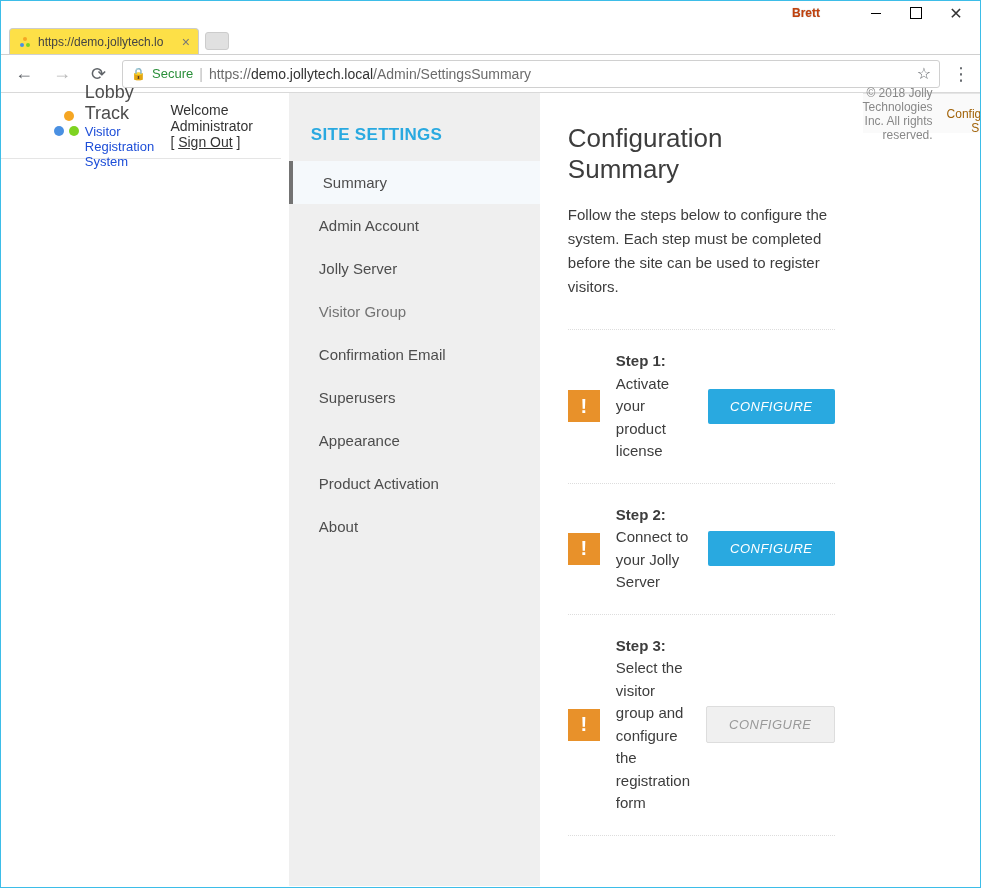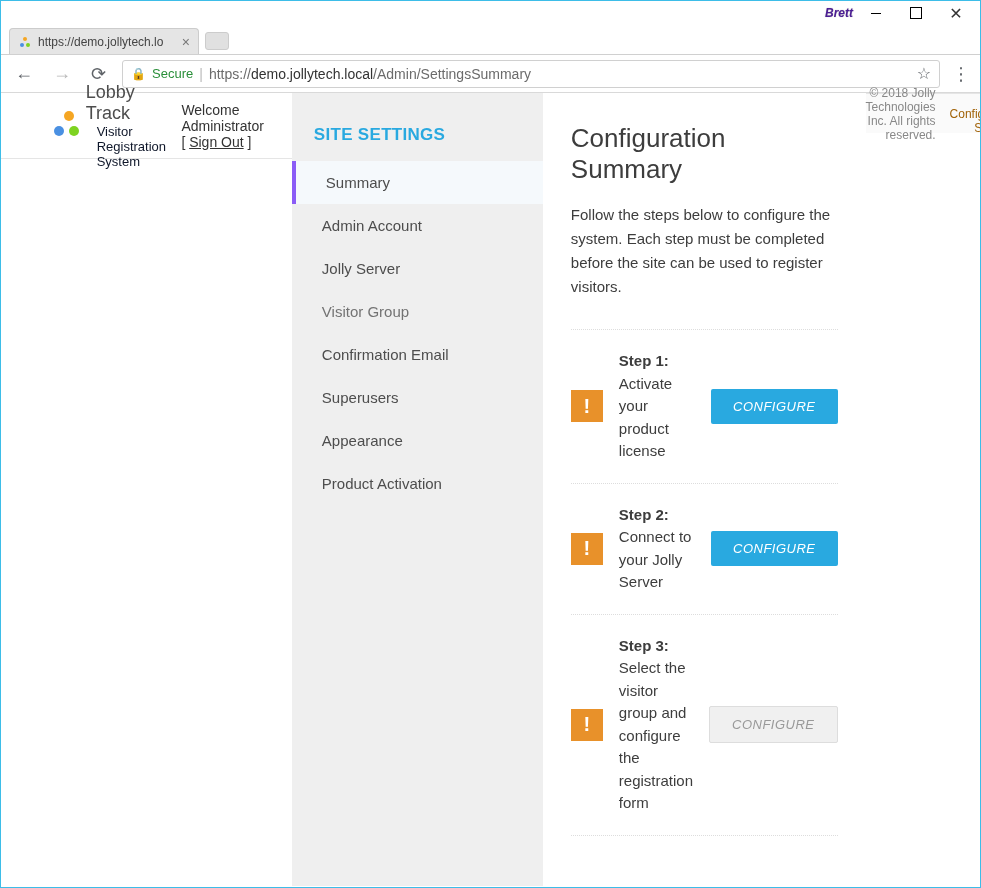--- a/index.html
+++ b/index.html
@@ -1,25 +1,25 @@
 <!DOCTYPE html>
 <html><head>
 <meta charset="utf-8">
 <style>
 * { margin: 0; padding: 0; box-sizing: border-box; }
 body { font-family: "Segoe UI", Tahoma, sans-serif; background: #fff; width: 981px; height: 888px; overflow: hidden; border: 1px solid #3dbde8; }
 .titlebar { height: 24px; background: #fff; display: flex; align-items: center; justify-content: flex-end; padding: 0 4px; font-size: 12px; color: #333; }
-.titlebar .user { margin-right: 3px; font-weight: bold; font-style: italic; color: #4c1d95; text-shadow: 0 0 1px #aaa; }
+.titlebar .user { margin-right: 36px; font-weight: bold; color: #c2410c; text-shadow: 0 0 1px #aaa; }
 .titlebar .winbtn { width: 40px; height: 24px; display: flex; align-items: center; justify-content: center; cursor: default; }
 .titlebar .winbtn.min::before { content: ""; width: 10px; height: 1px; background: #000; display: block; }
 .titlebar .winbtn.max::before { content: ""; width: 10px; height: 10px; border: 1px solid #000; display: block; }
 .titlebar .winbtn.close { font-size: 16px; }
 
 .tabbar { height: 30px; background: #fff; display: flex; align-items: flex-end; padding-left: 8px; border-bottom: 1px solid #d0d0d0; }
-.tab { background: #e5e5e5; border: 1px solid #ccc; border-bottom: none; border-radius: 4px 4px 0 0; height: 26px; display: flex; align-items: center; padding: 0 8px; font-size: 12px; color: #444; gap: 6px; min-width: 190px; }
+.tab { background: #fde047; border: 1px solid #ccc; border-bottom: none; border-radius: 4px 4px 0 0; height: 26px; display: flex; align-items: center; padding: 0 8px; font-size: 12px; color: #444; gap: 6px; min-width: 190px; }
 .tab .favicon { width: 14px; height: 14px; position: relative; }
 .tab .favicon .dot-o { position: absolute; width: 4px; height: 4px; background: #f5a623; border-radius: 50%; top: 2px; left: 5px; }
 .tab .favicon .dot-b { position: absolute; width: 4px; height: 4px; background: #4a90e2; border-radius: 50%; top: 8px; left: 2px; }
 .tab .favicon .dot-g { position: absolute; width: 4px; height: 4px; background: #7ed321; border-radius: 50%; top: 8px; left: 8px; }
 .tab .tab-title { flex: 1; white-space: nowrap; overflow: hidden; text-overflow: clip; }
 .tab .tab-close { color: #777; font-size: 14px; cursor: pointer; }
 .newtab { width: 24px; height: 18px; background: #e0e0e0; border: 1px solid #ccc; border-radius: 3px; margin-left: 6px; margin-bottom: 4px; }
 
 .addrbar { height: 38px; background: #fff; border-bottom: 1px solid #d9d9d9; display: flex; align-items: center; padding: 0 10px; gap: 12px; }
 .navbtn { color: #5f6368; font-size: 18px; cursor: pointer; padding: 2px 4px; }
@@ -35,29 +35,29 @@
 
 .page { display: flex; height: calc(100% - 24px - 30px - 38px - 1px); flex-direction: row; }
 
 .header { height: 66px; background: #fff; display: flex; align-items: center; padding: 0 28px 0 50px; justify-content: space-between; border-bottom: 1px solid #e5e5e5; }
 .brand { display: flex; align-items: center; gap: 14px; }
 .logo { width: 36px; height: 30px; position: relative; }
 .logo .c1 { position: absolute; width: 10px; height: 10px; background: #f5a623; border-radius: 50%; top: 0; left: 13px; }
 .logo .c2 { position: absolute; width: 10px; height: 10px; background: #4a90e2; border-radius: 50%; top: 15px; left: 3px; }
 .logo .c3 { position: absolute; width: 10px; height: 10px; background: #7ed321; border-radius: 50%; top: 15px; left: 18px; }
 .brand-text .name { font-size: 18px; color: #4d4d4d; }
-.brand-text .sub { font-size: 13px; color: #0f172a; margin-left: 11px; }
+.brand-text .sub { font-size: 13px; color: #1d4ed8; }
 .welcome { font-size: 14px; color: #333; }
 .welcome .signout { text-decoration: underline; cursor: pointer; }
 
-.body { display: flex; flex: 1; min-height: 0; }
+.body { display: flex; flex: 1; min-height: 0; margin-left: 8px; }
 .sidebar { width: 251px; background: #efefef; padding-top: 20px; }
 .sb-title { color: #29a9e0; font-size: 17px; font-weight: 600; padding: 12px 22px 16px; letter-spacing: 0.3px; }
 .sb-item { font-size: 15px; color: #4d4d4d; padding: 13px 22px 13px 30px; cursor: pointer; }
-.sb-item.active { background: #f5f9fc; border-left: 4px solid #8b5cf6; }
+.sb-item.active { background: #f5f9fc; border-left: 4px solid #737373; }
 .sb-item.disabled { color: #737373; }
 
 .main { flex: 1; background: #fff; padding: 30px 28px 20px 28px; overflow: auto; }
 .main h1 { font-size: 26px; font-weight: 400; color: #3d3d3d; margin-bottom: 18px; }
 .intro { font-size: 15px; color: #3d3d3d; line-height: 1.6; margin-bottom: 30px; }
 
 .steps { }
 .step { display: flex; align-items: center; padding: 20px 0; border-top: 1px dotted #ddd; gap: 16px; }
 .step:last-child { border-bottom: 1px dotted #ddd; }
 .step .warn { width: 32px; height: 32px; background: #e8912a; color: #fff; font-weight: bold; font-size: 20px; display: flex; align-items: center; justify-content: center; flex-shrink: 0; }
@@ -129,20 +129,21 @@
     <div class="sidebar">
       <div class="sb-title">SITE SETTINGS</div>
       <div class="sb-item active">Summary</div>
       <div class="sb-item">Admin Account</div>
       <div class="sb-item">Jolly Server</div>
       <div class="sb-item disabled">Visitor Group</div>
       <div class="sb-item">Confirmation Email</div>
       <div class="sb-item">Superusers</div>
       <div class="sb-item">Appearance</div>
       <div class="sb-item">Product Activation</div>
+      <div class="sb-item">About</div>
     </div>
 
     <div class="main">
       <h1>Configuration Summary</h1>
       <p class="intro">Follow the steps below to configure the system. Each step must be completed before the site can be used to register visitors.</p>
 
       <div class="steps">
         <div class="step">
           <div class="warn">!</div>
           <div class="txt"><span class="stepnum">Step 1:</span><span> Activate your product license</span></div>

